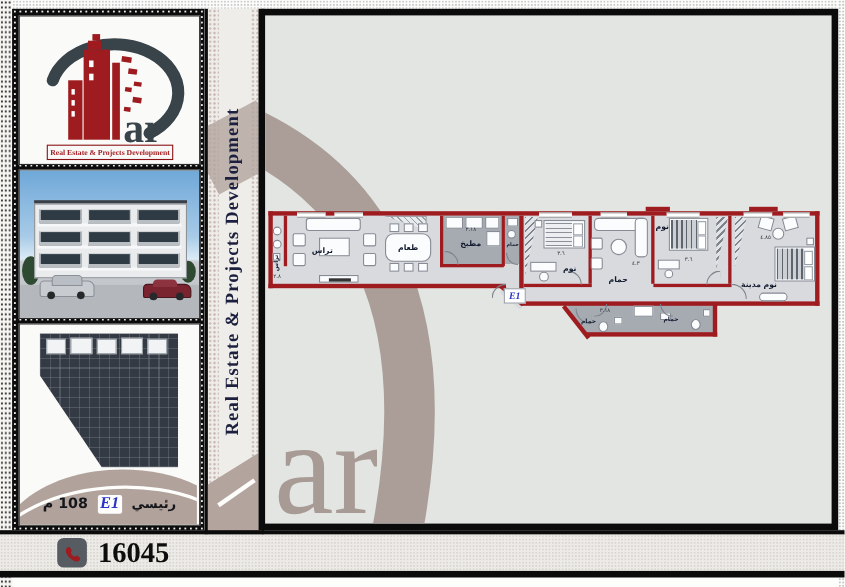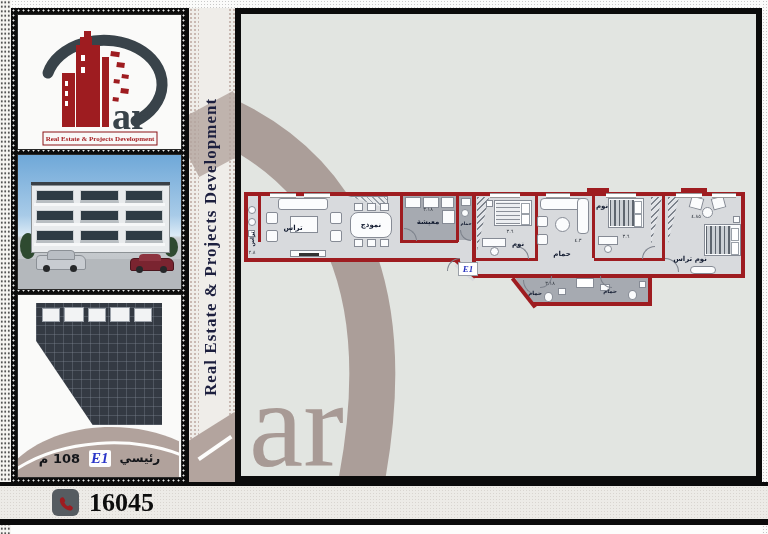--- a/index.html
+++ b/index.html
@@ -275,28 +275,28 @@
 
         <div class="hatch" style="left:104px;top:4px;width:40px;height:13px;clip-path:polygon(0 0,100% 0,100% 100%);"></div>
 
         <div class="fur" style="left:110px;top:11px;width:9px;height:8px;"></div>
         <div class="fur" style="left:123px;top:11px;width:9px;height:8px;"></div>
         <div class="fur" style="left:136px;top:11px;width:9px;height:8px;"></div>
         <div class="fur" style="left:110px;top:47px;width:9px;height:8px;"></div>
         <div class="fur" style="left:123px;top:47px;width:9px;height:8px;"></div>
         <div class="fur" style="left:136px;top:47px;width:9px;height:8px;"></div>
         <div class="fur" style="left:106px;top:20px;width:42px;height:26px;border-radius:8px;"></div>
-        <div class="lbl" style="left:127px;top:33px;">نموذج</div>
+        <div class="lbl" style="left:127px;top:33px;">طعام</div>
 
         <div class="fur" style="left:161px;top:5px;width:16px;height:11px;"></div>
         <div class="fur" style="left:179px;top:5px;width:16px;height:11px;"></div>
         <div class="fur" style="left:197px;top:5px;width:13px;height:11px;"></div>
         <div class="fur" style="left:198px;top:18px;width:13px;height:14px;"></div>
         <div class="dim" style="left:184px;top:17px;">٣.١٨</div>
-        <div class="lbl" style="left:184px;top:30px;">معيشة</div>
+        <div class="lbl" style="left:184px;top:30px;">مطبخ</div>
         <div class="door d-tr" style="left:160px;top:36px;width:13px;height:13px;"></div>
 
         <div class="fur" style="left:217px;top:6px;width:10px;height:8px;"></div>
         <div class="fur round" style="left:217px;top:17px;width:8px;height:8px;"></div>
         <div class="lbl" style="left:222px;top:31px;font-size:4.5px;">حمام</div>
         <div class="door d-bl" style="left:216px;top:38px;width:11px;height:11px;"></div>
 
         <div class="door d-tl" style="left:203px;top:66px;width:13px;height:13px;"></div>
         <div class="e1badge" style="left:214px;top:70px;width:18px;height:12px;">E1</div>
 
@@ -338,21 +338,21 @@
         <div class="fur" style="left:468px;top:5px;width:13px;height:12px;transform:rotate(-15deg);"></div>
         <div class="fur round" style="left:458px;top:15px;width:11px;height:11px;"></div>
         <div class="dim" style="left:452px;top:24px;">٤.٨٥</div>
         <div class="fur" style="left:489px;top:24px;width:7px;height:7px;"></div>
         <div class="fur" style="left:460px;top:32px;width:37px;height:32px;">
           <div class="stripesV" style="position:absolute;left:1px;top:1px;width:25px;height:28px;"></div>
           <div style="position:absolute;right:1px;top:3px;width:6px;height:11px;background:#fff;border:1px solid #9aa0a8;"></div>
           <div style="position:absolute;right:1px;top:17px;width:6px;height:11px;background:#fff;border:1px solid #9aa0a8;"></div>
         </div>
         <div class="fur" style="left:446px;top:74px;width:26px;height:8px;border-radius:4px;"></div>
-        <div class="lbl" style="left:446px;top:67px;">نوم تراس</div>
+        <div class="lbl" style="left:446px;top:67px;">نوم مدينة</div>
         <div class="door d-tr" style="left:421px;top:66px;width:14px;height:14px;"></div>
 
         <div class="door d-bl" style="left:279px;top:88px;width:15px;height:15px;"></div>
         <div class="fur round" style="left:300px;top:100px;width:9px;height:10px;"></div>
         <div class="fur" style="left:314px;top:96px;width:8px;height:7px;"></div>
         <div class="dim" style="left:306px;top:91px;">٣.١٨</div>
         <div class="lbl" style="left:291px;top:101px;font-size:5.5px;">حمام</div>
         <div class="fur" style="left:332px;top:86px;width:18px;height:10px;background:#fff;"></div>
         <div class="fur" style="left:356px;top:92px;width:10px;height:7px;"></div>
         <div class="fur round" style="left:384px;top:98px;width:9px;height:10px;"></div>

